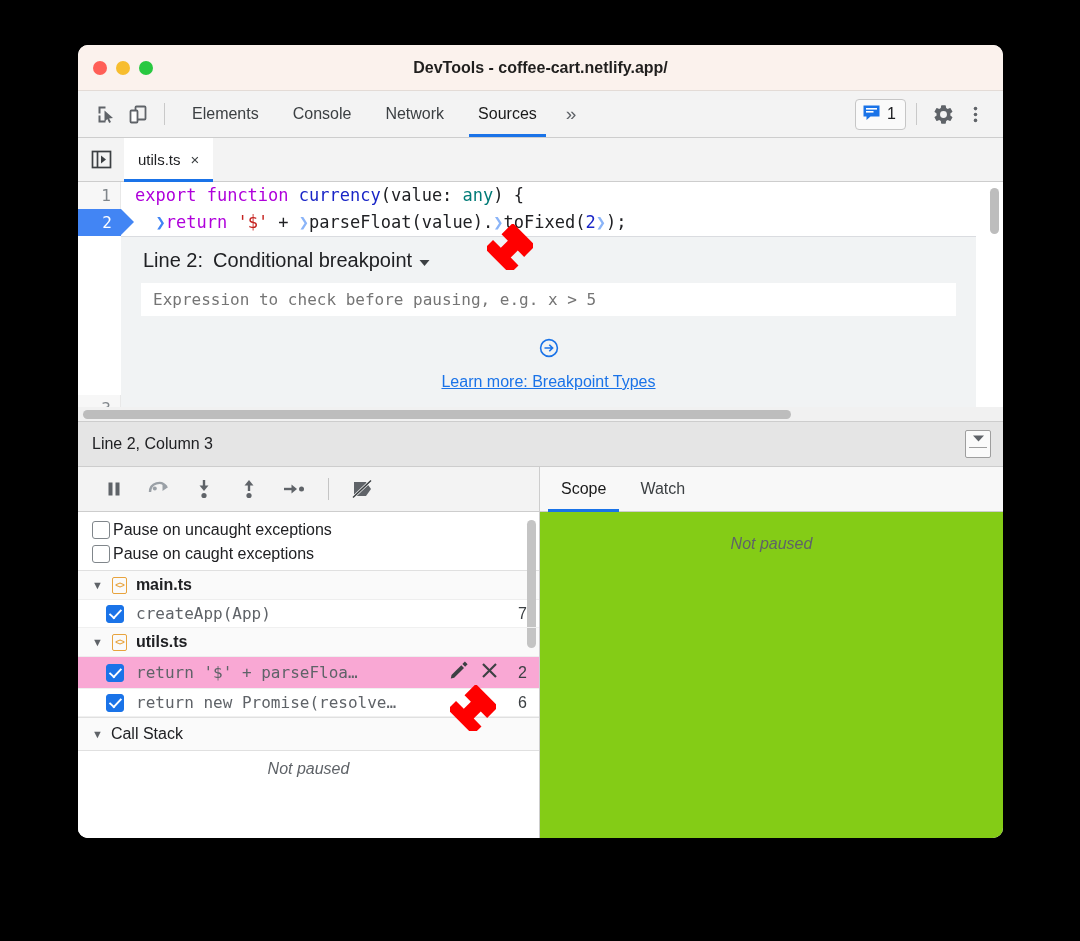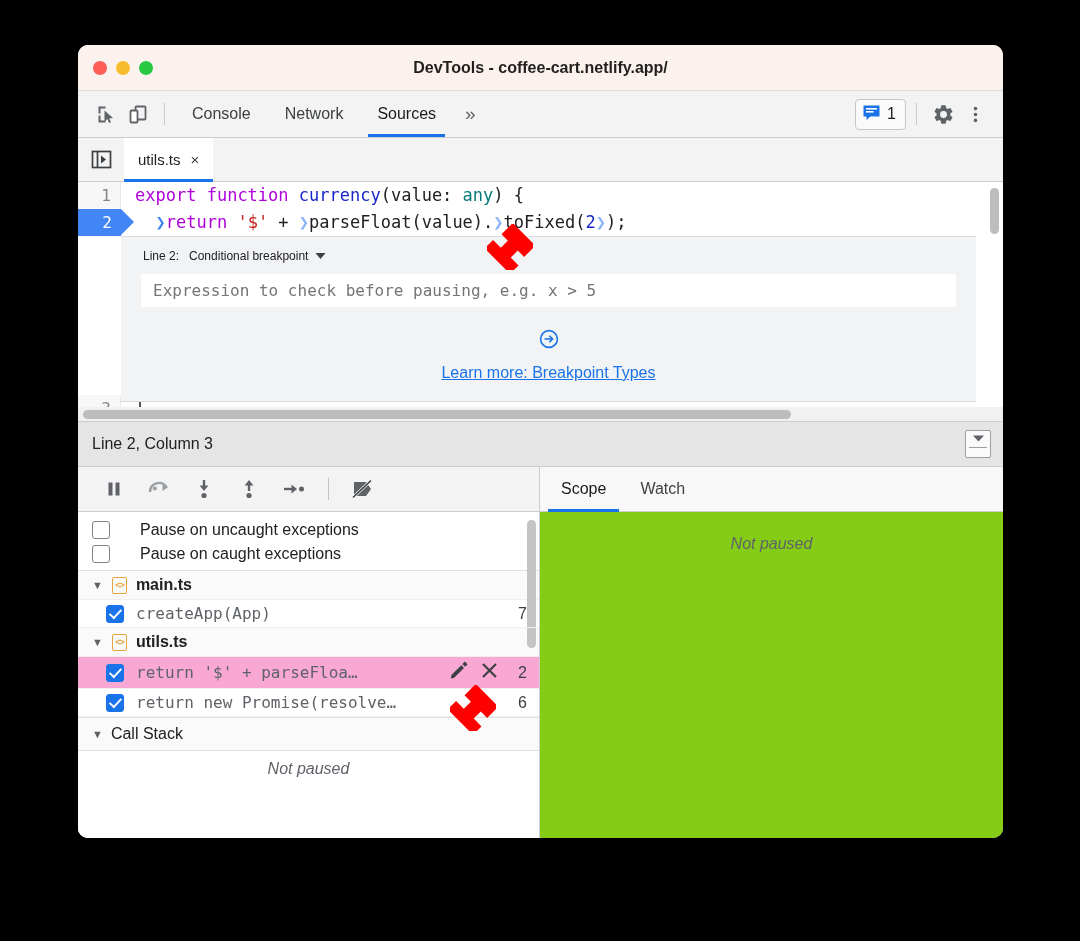--- a/index.html
+++ b/index.html
@@ -142,21 +142,21 @@
   
   .bp-popup {
     position: absolute; left: 43px; right: 27px; top: 54px;
     background: #f1f3f4;
     border-top: 1px solid #dadce0; border-bottom: 1px solid #dadce0;
     padding: 12px 0 0 0;
   }
   .bp-head {
     display: flex; align-items: flex-start; gap: 10px;
     padding: 0 22px 11px 22px;
-    font-size: 12px; color: #202124;
+    font-size: 20px; color: #202124;
   }
   .bp-head .lbl { color: #202124; }
   .bp-type { display: flex; align-items: center; gap: 7px; cursor: pointer; }
   .bp-input {
     background: #fff; margin: 0 20px;
     padding: 7px 12px;
     font-family: "DejaVu Sans Mono", monospace;
     font-size: 16px; color: #757575;
     border: none;
   }
@@ -223,21 +223,21 @@
   }
   .dbg-sep { width: 1px; height: 22px; background: #c4c4c4; margin: 0 9px; }
 
   .bp-list { flex: 1 1 auto; overflow: hidden; position: relative; background:#fff; }
   .bp-list-scroll {
     position: absolute; right: 3px; top: 8px;
     width: 9px; height: 128px; border-radius: 5px; background: #c4c4c4;
   }
   .pause-opts { border-bottom: 1px solid #e0e0e0; padding: 6px 0 4px 0; }
   .opt-row {
-    display: flex; align-items: center; gap: 30px;
+    display: flex; align-items: center; gap: 3px;
     padding: 3px 14px; font-size: 16px; color: #202124; cursor: pointer;
   }
   .cbx {
     width: 18px; height: 18px; border: 1.6px solid #80868b;
     border-radius: 3px; background: #fff; flex: 0 0 18px;
   }
   .cbx.on {
     background: #1a73e8; border-color: #1a73e8;
     display: flex; align-items: center; justify-content: center;
   }
@@ -344,20 +344,21 @@
       </svg>
     </div>
     <div class="tb-icon">
       <svg width="21" height="21" viewBox="0 0 21 21">
         <rect x="7.5" y="2.5" width="10" height="13" rx="1" fill="none" stroke="#5f6368" stroke-width="1.8"></rect>
         <rect x="2.5" y="6.5" width="7" height="12" rx="1" fill="#fff" stroke="#5f6368" stroke-width="1.8"></rect>
       </svg>
     </div>
     <div class="tb-sep"></div>
     <div class="panel-tabs">
+      <div class="ptab">Elements</div>
       <div class="ptab">Console</div>
       <div class="ptab">Network</div>
       <div class="ptab active">Sources</div>
       <div class="ptab more">»</div>
     </div>
     <div class="tb-right">
       <div class="issues-badge">
         <span>
           <svg width="19" height="19" viewBox="0 0 19 19">
             <path d="M1.5 2.5h16v11h-9l-4 3.5v-3.5h-3z" fill="#1a73e8"></path>

